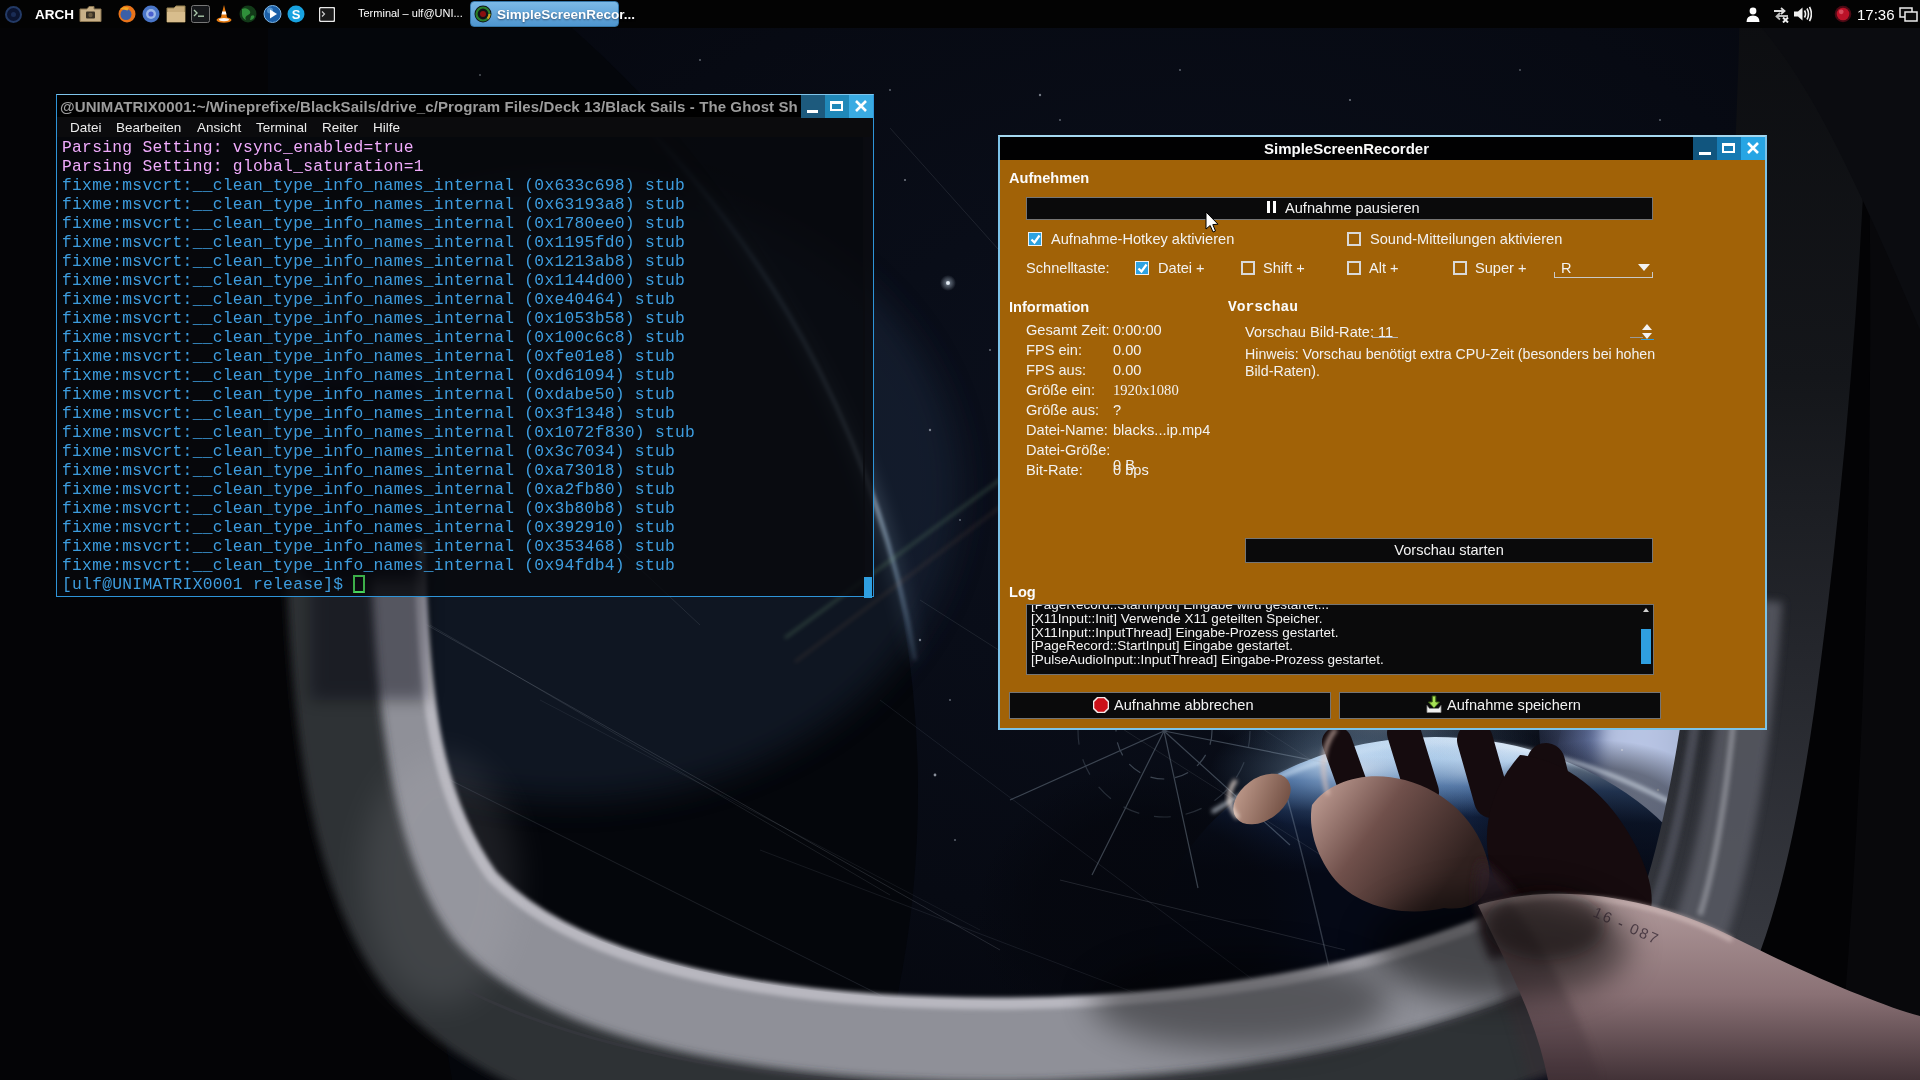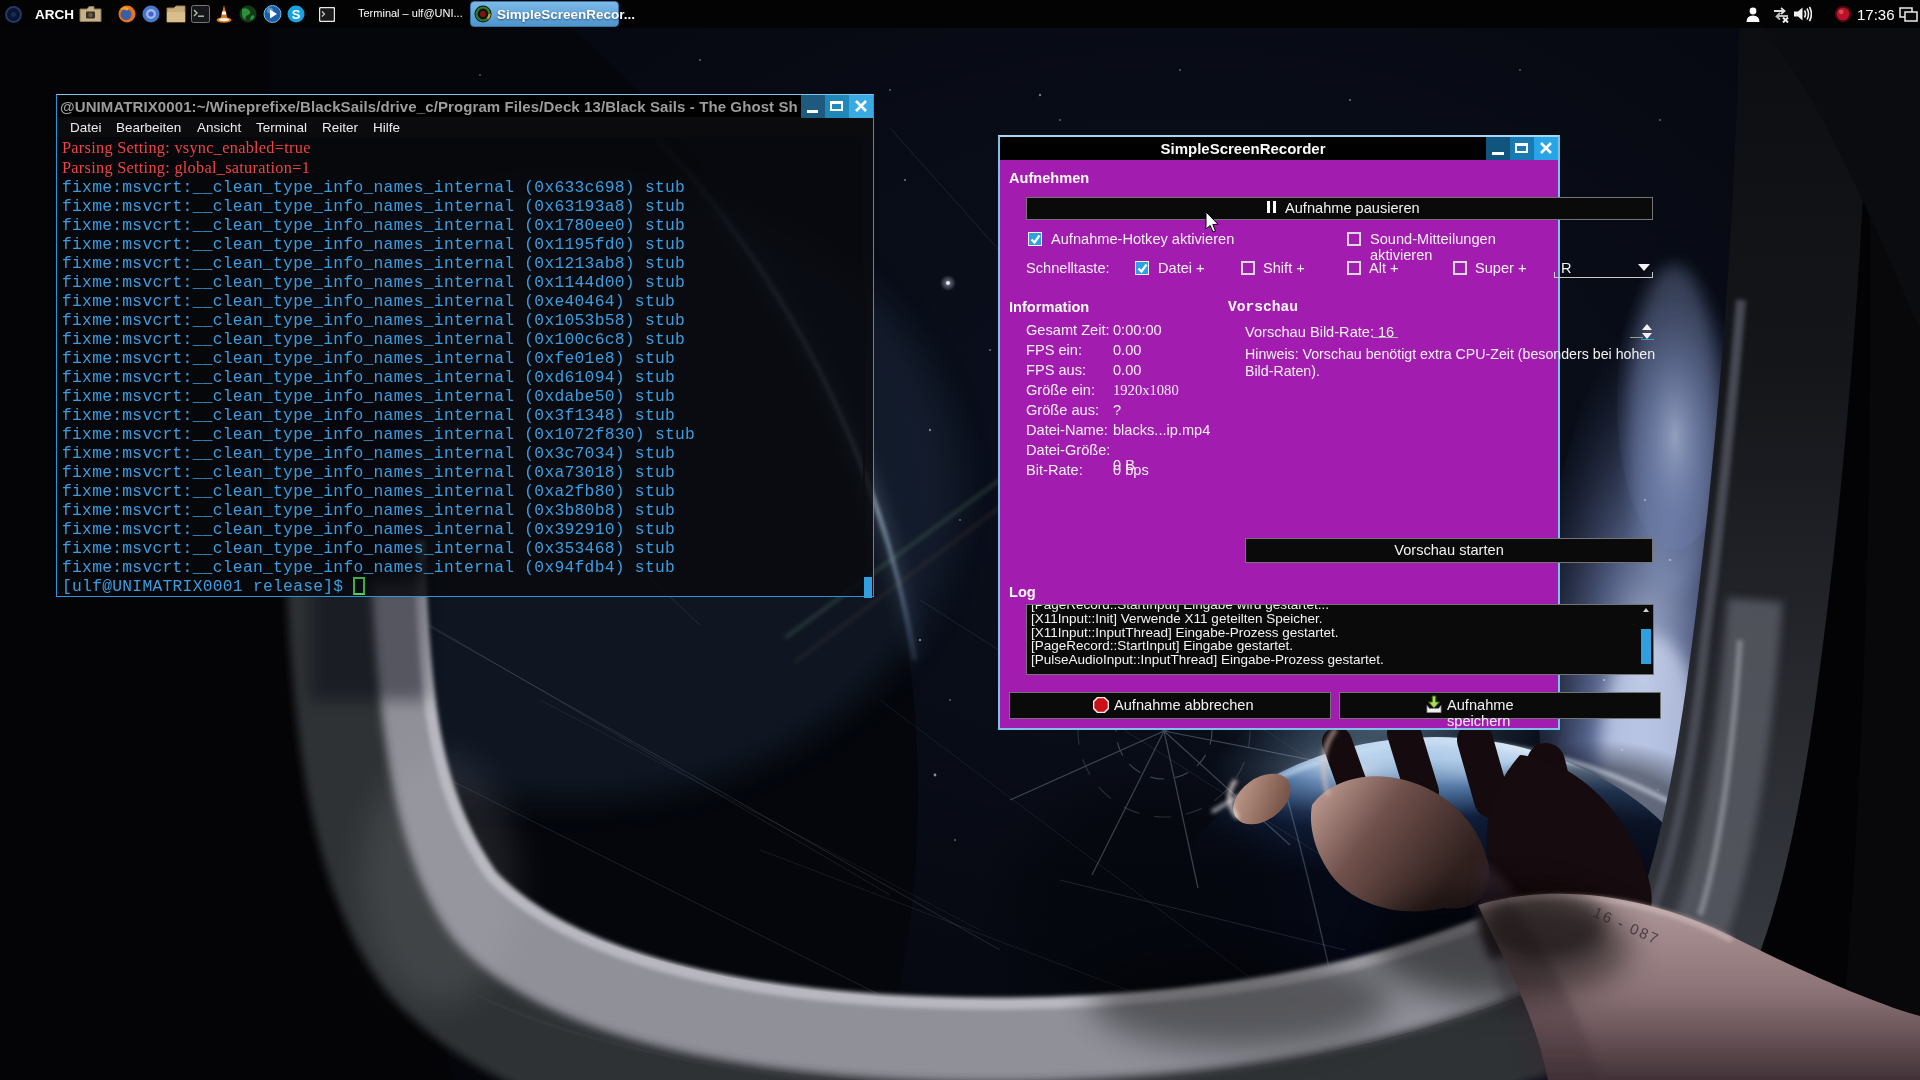--- a/index.html
+++ b/index.html
@@ -16,28 +16,28 @@
   #term .titlebar { position:absolute; left:0; top:0; width:100%; height:23px; background:#000;
     border-bottom:1px solid #0c0c0c; }
   #term .title { position:absolute; left:3px; top:3px; width:744px; overflow:hidden; white-space:nowrap;
     color:#9c9c9c; font-weight:bold; font-size:15px; letter-spacing:0.1px; }
   #term .menubar { position:absolute; left:0; top:23px; width:100%; height:19px; background:#0b0b0d;
     color:#ececec; font-size:13.5px; }
   #term .menubar span { position:absolute; top:2px; }
   #term .content { position:absolute; left:0px; top:42px; width:808px; height:459px;
     background:rgba(7,9,13,0.80); font-family:"Liberation Mono", monospace;
     font-size:16.3px; line-height:19px; letter-spacing:0.28px; white-space:pre; color:#3d9ddf; padding:1px 0 0 5px; }
-  #term .content .p { color:#ef4444;font-family:Liberation Serif, serif; }
+  #term .content .p { color:#f0abfc; }
   #term .scroll { position:absolute; right:0px; top:42px; width:10px; height:459px; background:rgba(10,12,16,0.85); }
   #term .thumb { position:absolute; right:1px; top:440px; width:8px; height:21px; background:#2f9fe0; }
   .cursorbox { display:inline-block; width:12px; height:18px; border:2px solid #3cae49;
      border-bottom-color:#49d45c; vertical-align:-4px; margin-left:10px; }
   
-  #ssr { position:absolute; left:998px; top:135px; width:562px; height:595px;
-    border:2px solid #7cc2e8; border-top-color:#a5d8f0; background:#a21caf; z-index:30;
+  #ssr { position:absolute; left:998px; top:135px; width:769px; height:595px;
+    border:2px solid #7cc2e8; border-top-color:#a5d8f0; background:#a16207; z-index:30;
     color:#f2f2f2; font-size:14.6px; }
   #ssr .titlebar { position:absolute; left:0; top:0; width:100%; height:23px; background:#010102; }
   #ssr .title { position:absolute; width:100%; text-align:center; top:3px; color:#fafafa; font-weight:bold; font-size:15px; }
   .wbtn { position:absolute; top:0; width:24px; height:23px; }
   .hdr { position:absolute; font-weight:bold; color:#fbfbfb; }
   .btn { position:absolute; background:#0a0a0b; border:1px solid #757575; color:#f2f2f2; text-align:center; }
   .cb { position:absolute; width:14px; height:14px; }
   .cb.off { border:2px solid #d9d9d9; background:transparent; }
   .cb.on  { border:1px solid #f2f2f2; background:#2da2e2; }
   .cb.on svg { position:absolute; left:0px; top:0px; }
@@ -452,21 +452,21 @@
   <div class="lbl" style="left:26px; top:265px;">Größe aus:</div>
     <div class="val" style="left:113px; top:265px;">?</div>
   <div class="lbl" style="left:26px; top:285px;">Datei-Name:</div>
     <div class="val" style="left:113px; top:285px;">blacks...ip.mp4</div>
   <div class="lbl" style="left:26px; top:305px;">Datei-Größe:</div>
     <div class="val" style="left:113px; top:320px;">0 B</div>
   <div class="lbl" style="left:26px; top:325px;">Bit-Rate:</div>
     <div class="val" style="left:113px; top:325px;">0 bps</div>
 
   <div class="lbl" style="left:245px; top:187px;">Vorschau Bild-Rate:</div>
-  <div class="val" style="left:378px; top:187px;">16</div>
+  <div class="val" style="left:378px; top:187px;">11</div>
   <div class="abs" style="left:372px; top:200px; width:26px; height:1px; background:#b5b5b5;"></div>
   <div class="abs" style="left:630px; top:200px; width:13px; height:1px; background:#9a9a9a;"></div>
   <div class="abs" style="left:642px; top:187px; width:0; height:0; border-left:5.5px solid transparent; border-right:5.5px solid transparent; border-bottom:6px solid #f2f2f2;"></div>
   <div class="abs" style="left:642px; top:196px; width:0; height:0; border-left:5.5px solid transparent; border-right:5.5px solid transparent; border-top:6px solid #f2f2f2;"></div>
   <div class="abs" style="left:641px; top:202px; width:13px; height:1px; background:#2f9fe0;"></div>
   <div class="lbl" style="left:245px; top:209px; white-space:nowrap; line-height:17px; font-size:14.2px;">Hinweis: Vorschau benötigt extra CPU-Zeit (besonders bei hohen<br>Bild-Raten).</div>
 
   <div class="btn" style="left:245px; top:401px; width:408px; height:25px; padding-top:3px;">Vorschau starten</div>
 
   <div class="hdr" style="left:9px; top:447px;">Log</div>

